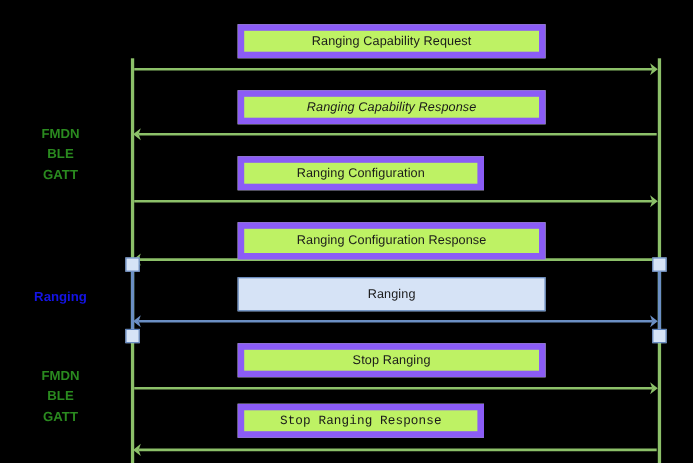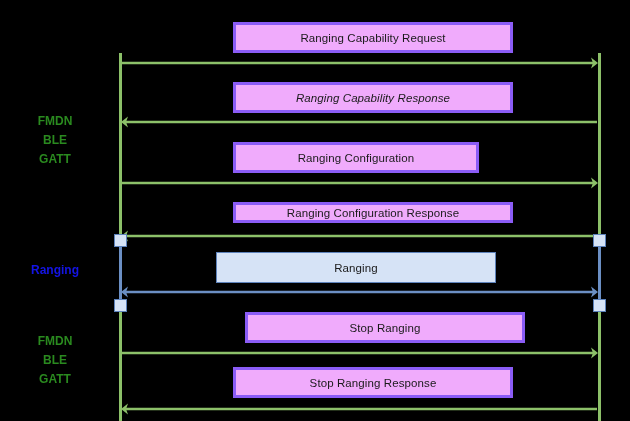--- a/index.html
+++ b/index.html
@@ -48,23 +48,22 @@
     box-sizing: border-box;
     display: flex;
     align-items: center;
     justify-content: center;
     font-size: 11.5px;
     color: #1a1a1a;
     letter-spacing: 0.1px;
     white-space: nowrap;
   }
   .msg-box.green {
-    background: #f0abfc;
-    border: 3px solid #8b5cf6;
-    margin-left: 17px;
+    background: #bef264;
+    border: 6px solid #8b5cf6;
   }
   .msg-box.blue {
     background: #d6e3f6;
     border: 1px solid #5d82bb;
   }
 
   
   .arrow-svg {
     position: absolute;
     left: 0;
@@ -126,33 +125,33 @@
       </g>
     </svg>
 
   <div id="message-boxes">
       <div class="msg-box green" style="left: 216px; width: 280px; height: 31px; top: 22px;">
         <span>Ranging Capability Request</span>
       </div>
       <div class="msg-box green" style="left: 216px; width: 280px; height: 31px; top: 82px; font-style: italic;">
         <span>Ranging Capability Response</span>
       </div>
-      <div class="msg-box green" style="left: 216px; width: 246px; height: 31px; top: 142px;">
+      <div class="msg-box green" style="left: 216px; width: 224px; height: 31px; top: 142px;">
         <span>Ranging Configuration</span>
       </div>
-      <div class="msg-box green" style="left: 216px; width: 280px; height: 21px; top: 202px;">
+      <div class="msg-box green" style="left: 216px; width: 280px; height: 34px; top: 202px;">
         <span>Ranging Configuration Response</span>
       </div>
       <div class="msg-box blue" style="left: 216px; width: 280px; height: 31px; top: 252px;">
         <span>Ranging</span>
       </div>
-      <div class="msg-box green" style="left: 228px; width: 280px; height: 31px; top: 312px;">
+      <div class="msg-box green" style="left: 216px; width: 280px; height: 31px; top: 312px;">
         <span>Stop Ranging</span>
       </div>
-      <div class="msg-box green" style="left: 216px; width: 280px; height: 31px; top: 367px;">
+      <div class="msg-box green" style="left: 216px; width: 224px; height: 31px; top: 367px; font-family: Liberation Mono, monospace;">
         <span>Stop Ranging Response</span>
       </div>
     </div>
 
   <div id="activations">
       <div class="activation-bar" style="left: 119px; top: 240px; height: 65px; background: rgb(107, 143, 196);"></div>
       <div class="activation-cap" style="left: 113.5px; top: 233.5px; background: rgb(214, 227, 246);"></div>
       <div class="activation-cap" style="left: 113.5px; top: 298.5px; background: rgb(214, 227, 246);"></div>
       <div class="activation-bar" style="left: 598px; top: 240px; height: 65px; background: rgb(107, 143, 196);"></div>
       <div class="activation-cap" style="left: 592.5px; top: 233.5px; background: rgb(214, 227, 246);"></div>

